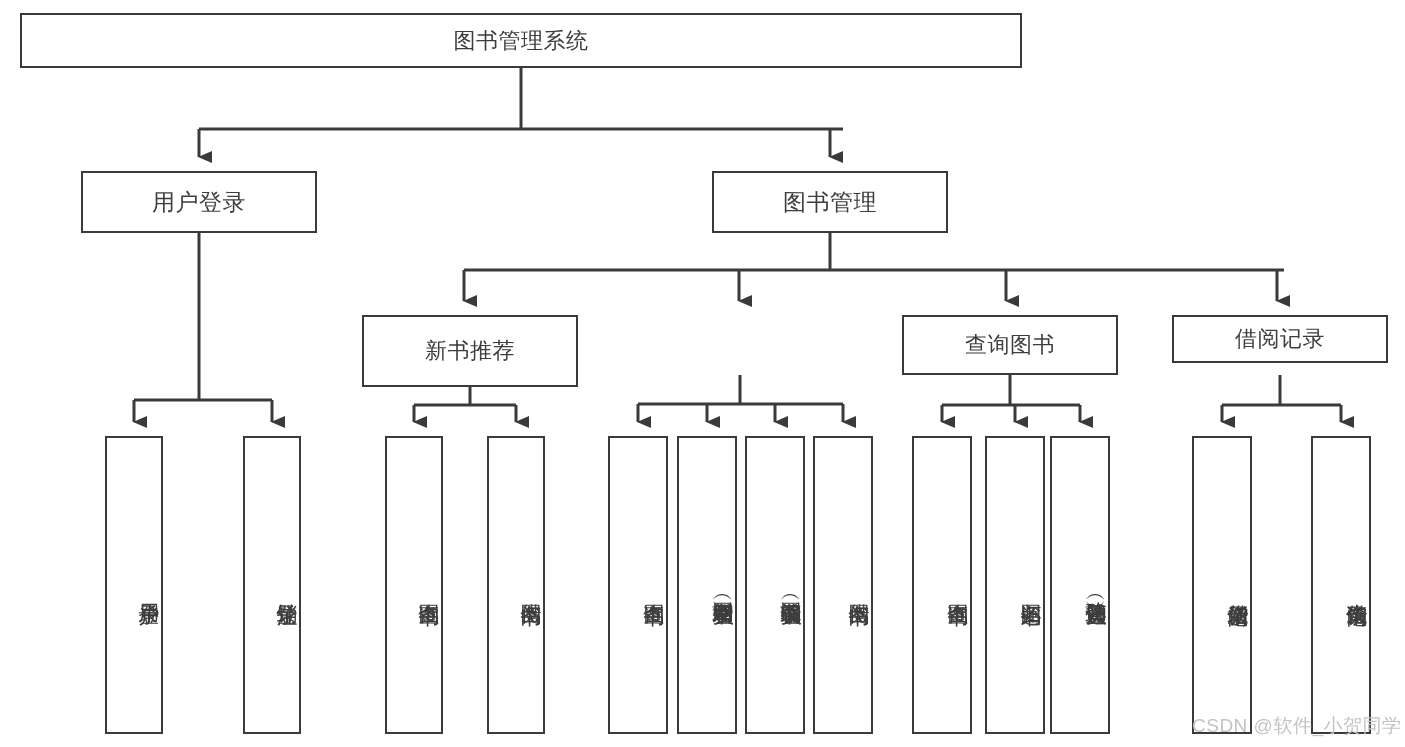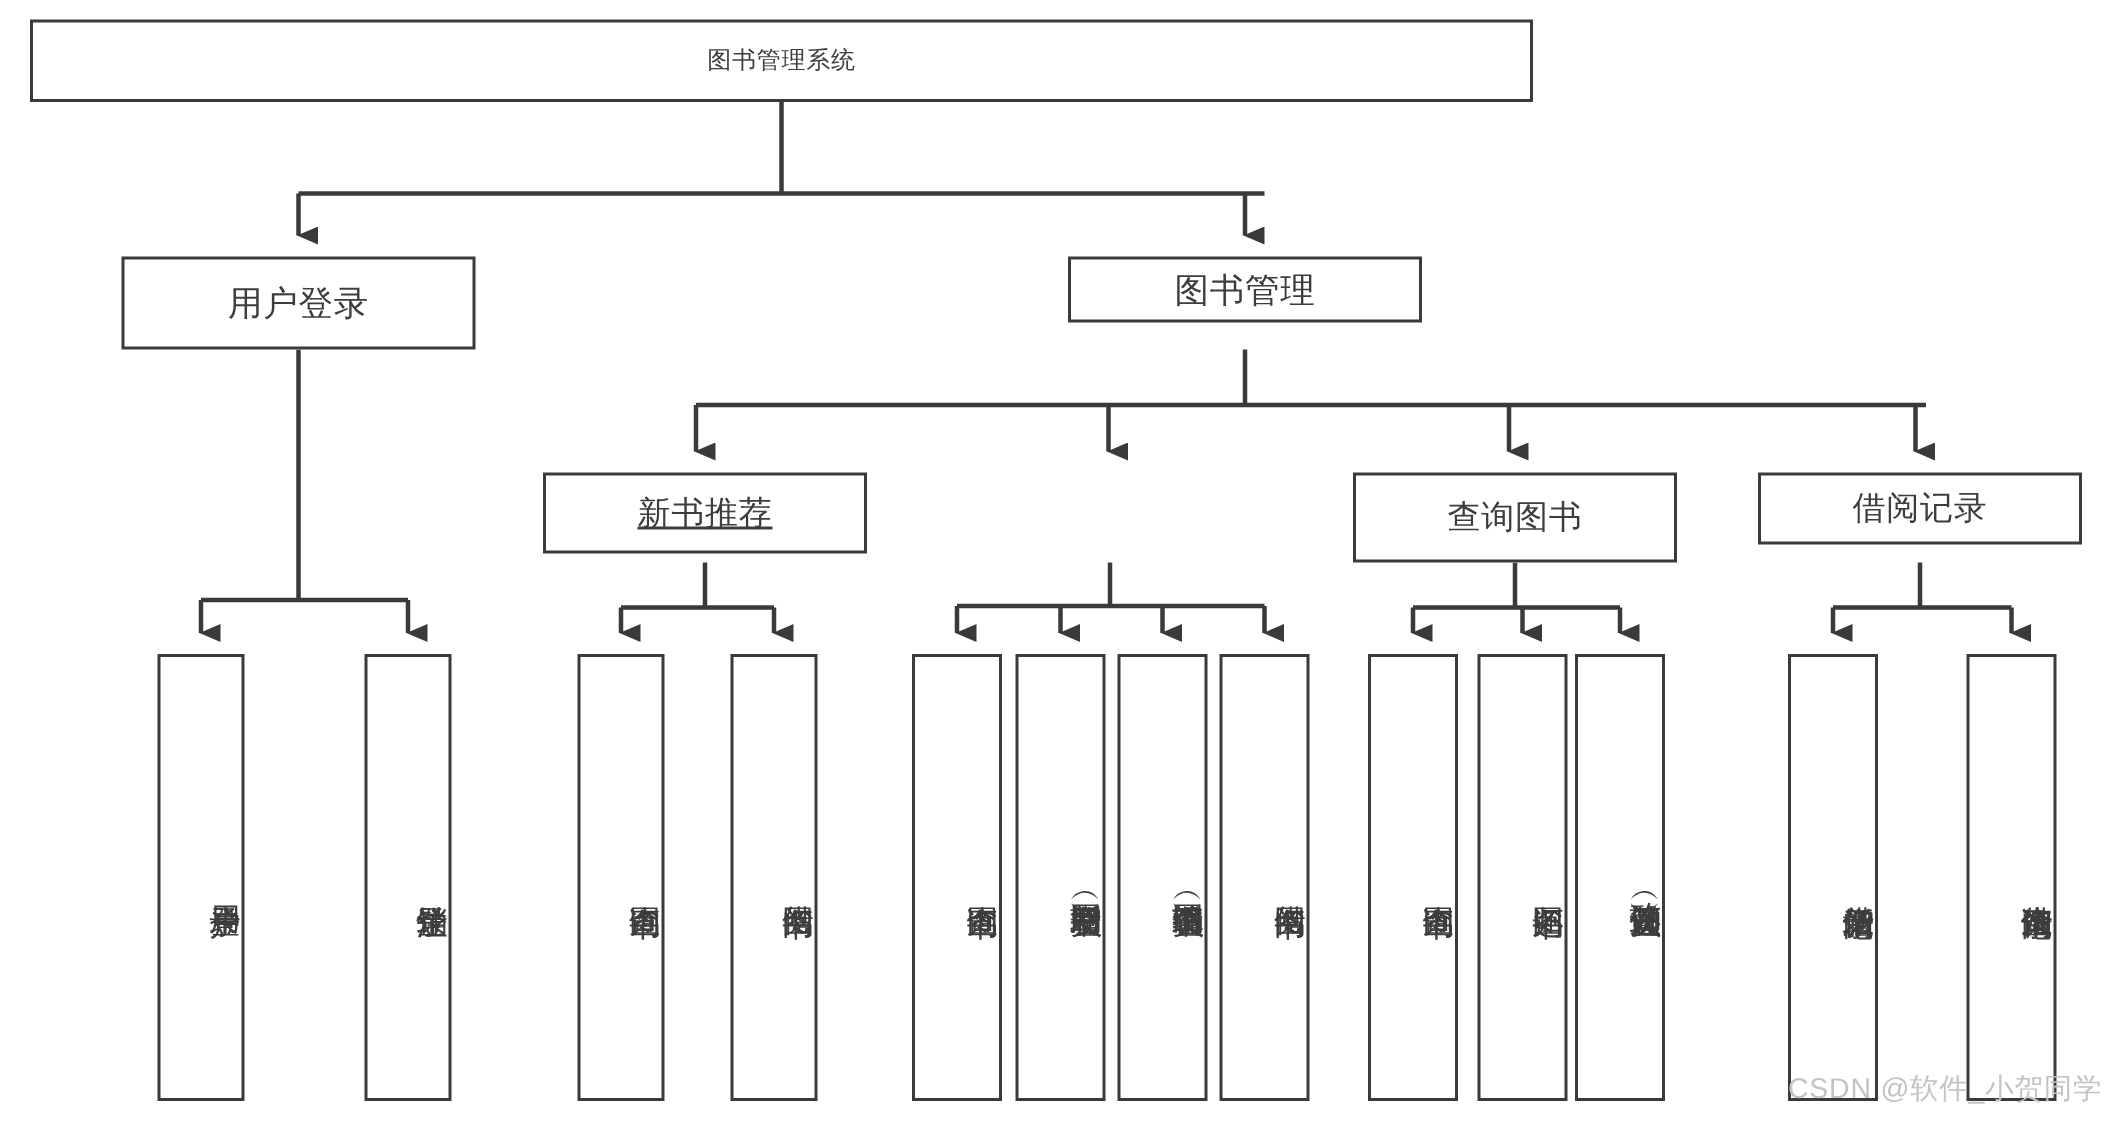--- a/index.html
+++ b/index.html
@@ -22,21 +22,21 @@
     box-sizing: border-box;
     border: 2.5px solid #3a3a3a;
     background: #ffffff;
     display: flex;
     align-items: center;
     justify-content: center;
     color: #3d3d3d;
     letter-spacing: 0.5px;
   }
   .node.root {
-    font-size: 16px;
+    font-size: 22px;
   }
   .node.l2 {
     font-size: 23px;
   }
   .node.l3 {
     font-size: 22px;
   }
   .node.leaf {
     font-size: 21px;
     writing-mode: vertical-rl;
@@ -124,25 +124,25 @@
     </g>
   </svg>
 
   <div class="node root" style="left: 20px; top: 13px; width: 1002px; height: 55px;">
     <span class="lbl">图书管理系统</span>
   </div>
 
   <div class="node l2" style="left: 81px; top: 171px; width: 236px; height: 62px;">
     <span class="lbl">用户登录</span>
   </div>
-  <div class="node l2" style="left: 712px; top: 171px; width: 236px; height: 44px;">
+  <div class="node l2" style="left: 712px; top: 171px; width: 236px; height: 62px;">
     <span class="lbl">图书管理</span>
   </div>
 
-  <div class="node l3" style="left: 362px; top: 315px; width: 216px; height: 54px; text-decoration: underline;">
+  <div class="node l3" style="left: 362px; top: 315px; width: 216px; height: 72px;">
     <span class="lbl">新书推荐</span>
   </div>
   <div class="node l3" style="left: 902px; top: 315px; width: 216px; height: 60px;">
     <span class="lbl">查询图书</span>
   </div>
   <div class="node l3" style="left: 1172px; top: 315px; width: 216px; height: 48px;">
     <span class="lbl">借阅记录</span>
   </div>
 
   <div class="node leaf" style="left: 105px; top: 436px; width: 58px; height: 298px;">

